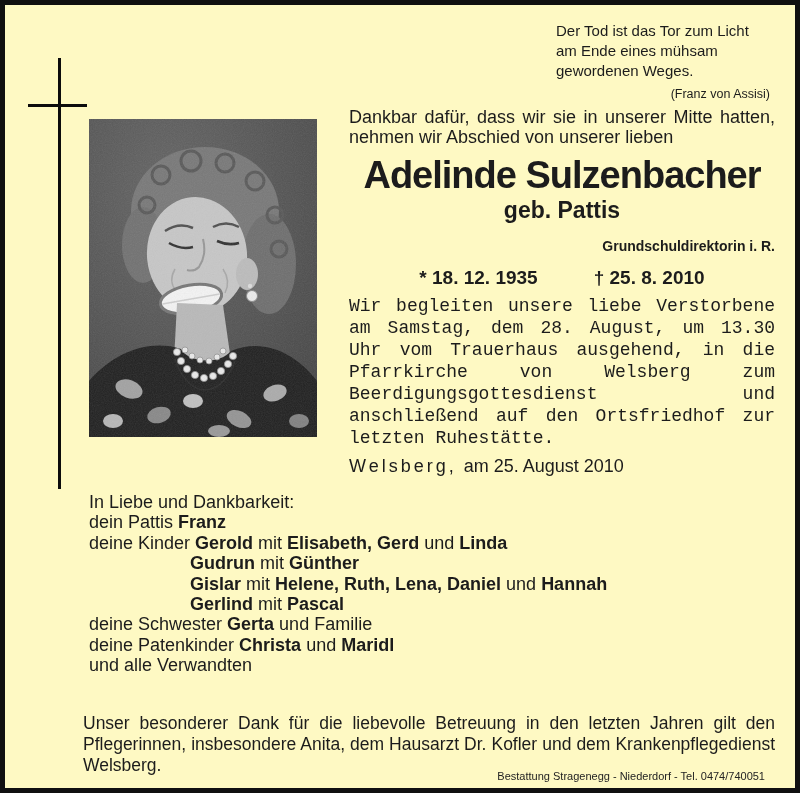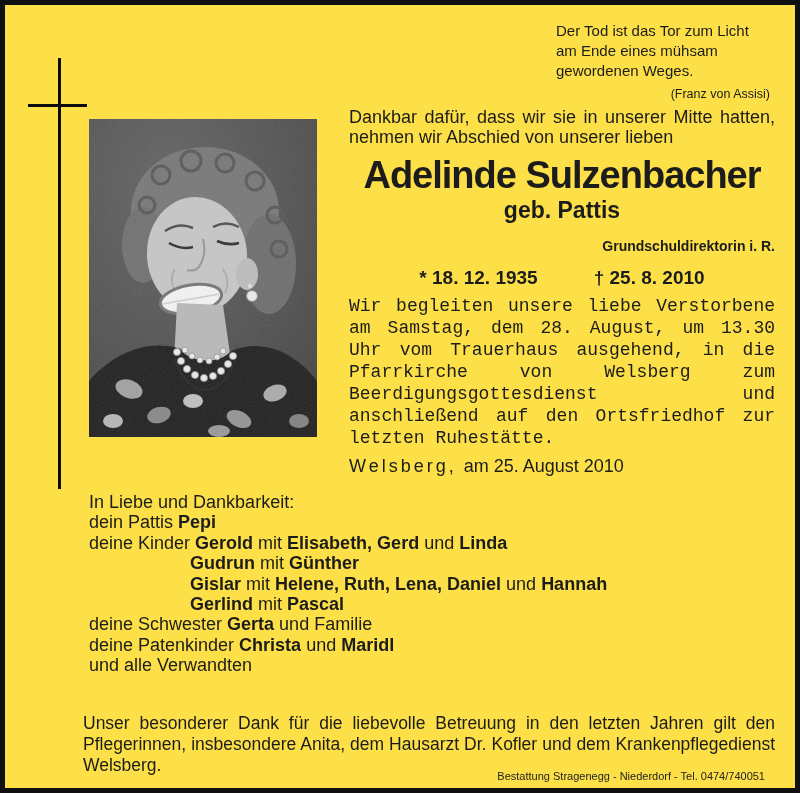--- a/index.html
+++ b/index.html
@@ -1,21 +1,21 @@
 <!DOCTYPE html>
 <html><head>
 <meta charset="utf-8">
 <style>
   html,body{margin:0;padding:0;background:#ffffff;}
   .page{
     position:relative;
     width:800px;height:793px;
     box-sizing:border-box;
     border:5px solid #101010;
-    background:#fde047;
+    background:#fef9c3;
     font-family:"Liberation Sans","DejaVu Sans",sans-serif;
     color:#1c1c1c;
     overflow:hidden;
   }
   
   .cross-v{position:absolute;left:53px;top:53px;width:3px;height:431px;background:#0c0c0c;}
   .cross-h{position:absolute;left:23px;top:99px;width:59px;height:3px;background:#0c0c0c;}
   
   .photo{position:absolute;left:84px;top:114px;width:228px;height:318px;}
   
@@ -159,21 +159,21 @@
       <span>† 25. 8. 2010</span>
     </div>
     <p class="para para2 just">Wir begleiten unsere liebe Verstorbene am Samstag, dem 28. August, um 13.30 Uhr vom Trauerhaus ausgehend, in die Pfarrkirche von Welsberg zum Beerdigungsgottesdienst und anschließend auf den Ortsfriedhof zur letzten Ruhestätte.</p>
     <div class="dateline">
       <span class="place">Welsberg,</span><span>am 25. August 2010</span>
     </div>
   </div>
 
   <div class="family">
     <p>In Liebe und Dankbarkeit:</p>
-    <p><span>dein Pattis </span><b>Pepi</b></p>
+    <p><span>dein Pattis </span><b>Franz</b></p>
     <p><span>deine Kinder </span><b>Gerold</b><span> mit </span><b>Elisabeth, Gerd</b><span> und </span><b>Linda</b></p>
     <p class="indent"><b>Gudrun</b><span> mit </span><b>Günther</b></p>
     <p class="indent"><b>Gislar</b><span> mit </span><b>Helene, Ruth, Lena, Daniel</b><span> und </span><b>Hannah</b></p>
     <p class="indent"><b>Gerlind</b><span> mit </span><b>Pascal</b></p>
     <p><span>deine Schwester </span><b>Gerta</b><span> und Familie</span></p>
     <p><span>deine Patenkinder </span><b>Christa</b><span> und </span><b>Maridl</b></p>
     <p><span>und alle Verwandten</span></p>
   </div>
 
   <p class="thanks just">Unser besonderer Dank für die liebevolle Betreuung in den letzten Jahren gilt den Pflegerinnen, insbesondere Anita, dem Hausarzt Dr. Kofler und dem Kranken­pflegedienst Welsberg.</p>

